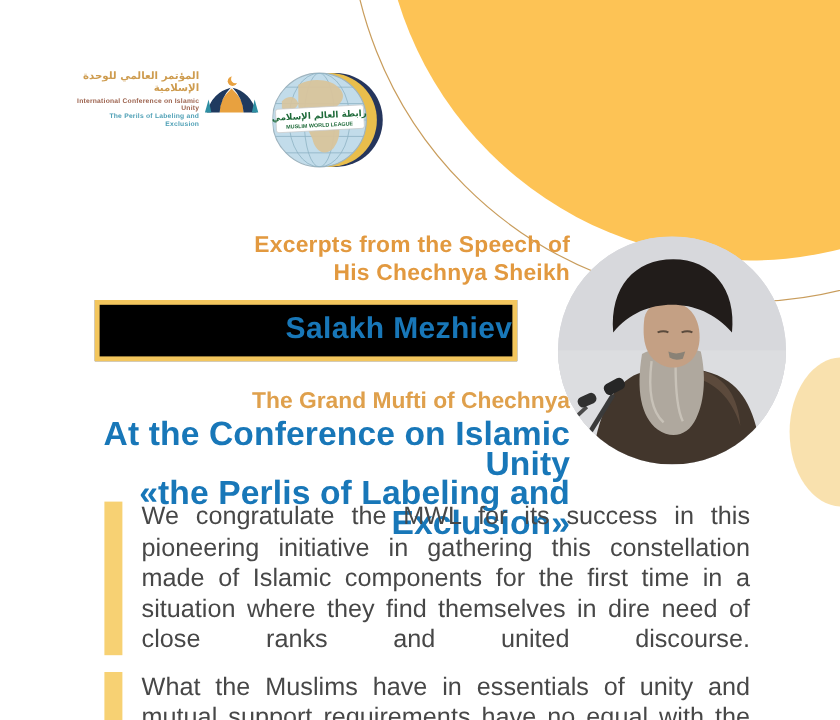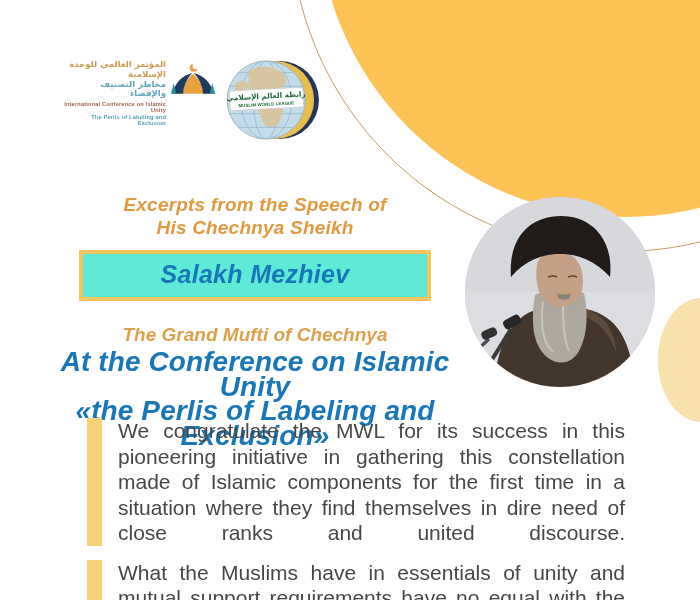--- a/index.html
+++ b/index.html
@@ -20,23 +20,23 @@
   .lc-ar1{font-family:"DejaVu Sans",sans-serif;font-size:8.5px;color:#CE9C4F;font-weight:bold;}
   .lc-ar2{font-family:"DejaVu Sans",sans-serif;font-size:8.5px;color:#5FA8BC;font-weight:bold;}
   .lc-en1{font-size:5.6px;color:#9A5F4A;font-weight:bold;letter-spacing:.2px;margin-top:2px;}
   .lc-en2{font-size:5.6px;color:#4D9FB5;font-weight:bold;letter-spacing:.2px;}
   .logo-conf-banner{margin-top:5px;background:#55ADCA;border-radius:2px;padding:3px 2px 2px;text-align:center;}
   .lc-banner-ar{font-family:"DejaVu Sans",sans-serif;font-size:6.5px;color:#ffffff;font-weight:bold;line-height:1.2;}
   .lc-banner-en{font-size:4.6px;color:#14527E;font-weight:bold;line-height:1.3;}
   .logo-mwl{position:absolute;left:227px;top:57px;z-index:3;}
 
   
-  .header-block{position:absolute;left:35px;top:193px;width:440px;text-align:center;z-index:4;font-style:italic;}
+  .header-block{position:absolute;left:35px;top:193px;width:440px;text-align:right;z-index:4;}
   .title-line{font-size:19px;font-weight:bold;color:#E2993F;line-height:23px;letter-spacing:.2px;}
-  .name-box{width:344px;margin:11px auto 0;border:4px solid #F3C65D;background:#5eead4;
+  .name-box{width:344px;margin:11px auto 0;border:4px solid #F3C65D;background:#000000;
     padding:6px 0 8px;}
   .speaker-name{font-size:25px;font-weight:bold;color:#1877B8;letter-spacing:.3px;}
   .speaker-title{margin-top:23px;font-size:19px;font-weight:600;color:#DFA04C;}
   .event-line{font-size:28px;font-weight:bold;color:#1877B8;line-height:24.5px;letter-spacing:.1px;}
   .event-line.first{margin-top:4px;}
 
   
   .portrait{position:absolute;left:465px;top:197px;width:190px;height:190px;border-radius:50%;
     overflow:hidden;z-index:5;background:#D7D8DC;}
 
@@ -53,21 +53,20 @@
 <div class="canvas">
 
   <div class="outline-circle"></div>
   <div class="big-circle"></div>
   <div class="side-blob"></div>
 
   <div class="logo-conf">
     <div class="logo-conf-top">
       <div class="logo-conf-text">
         <div class="lc-ar1">المؤتمر العالمي للوحدة الإسلامية</div>
-        <div class="lc-ar2">مخاطر التصنيف والإقصاء</div>
         <div class="lc-en1">International Conference on Islamic Unity</div>
         <div class="lc-en2">The Perils of Labeling and Exclusion</div>
       </div>
       <span>
         <svg width="46" height="46" viewBox="0 0 60 56">
           <circle cx="31" cy="8" r="5.2" fill="#E8A13F"></circle>
           <circle cx="34" cy="5.5" r="4.6" fill="#ffffff"></circle>
           <path d="M30,16 C23,23 17,29 17,42 L43,42 C43,29 37,23 30,16 Z" fill="#E8A13F"></path>
           <path d="M3,42 Q9,20 29,15 Q18,26 17,42 Z" fill="#1F3A5F"></path>
           <path d="M57,42 Q51,20 31,15 Q42,26 43,42 Z" fill="#1F3A5F"></path>

